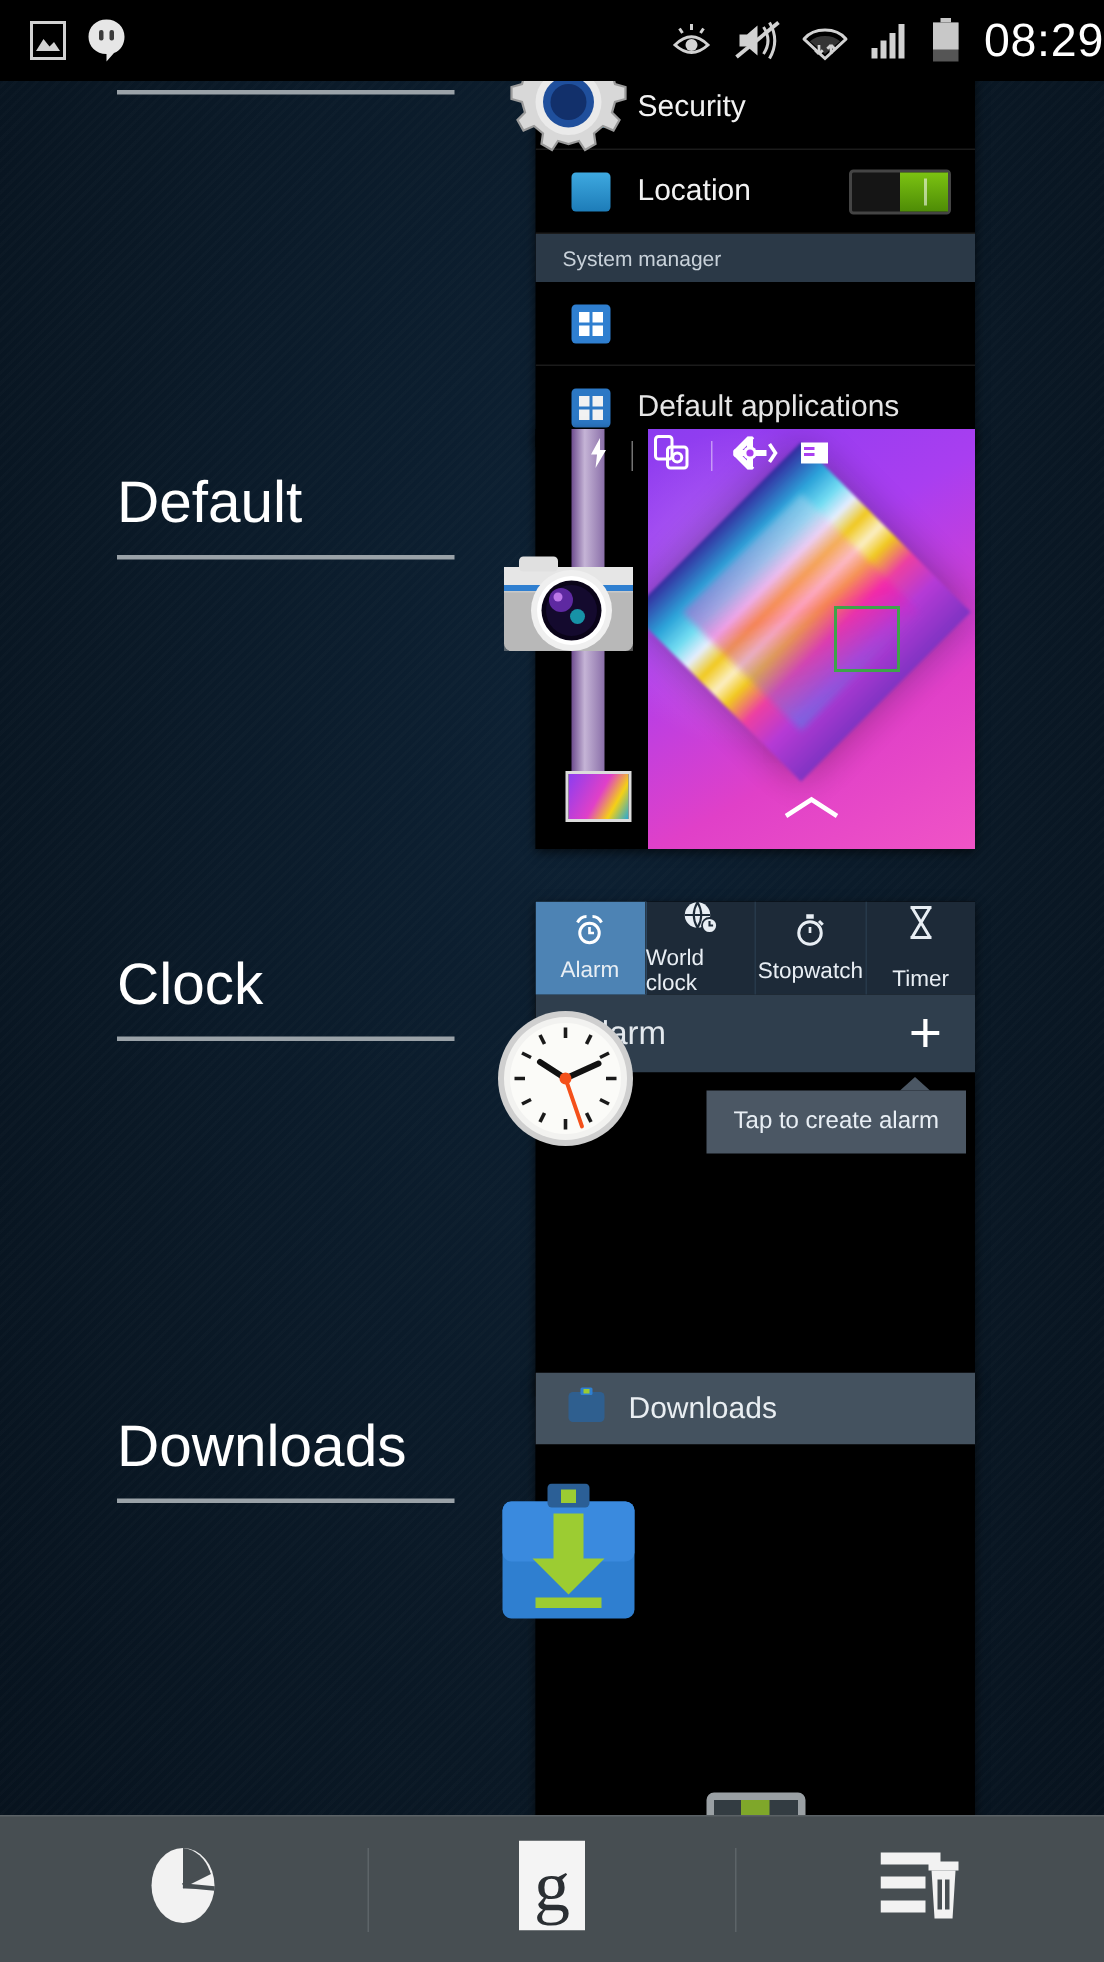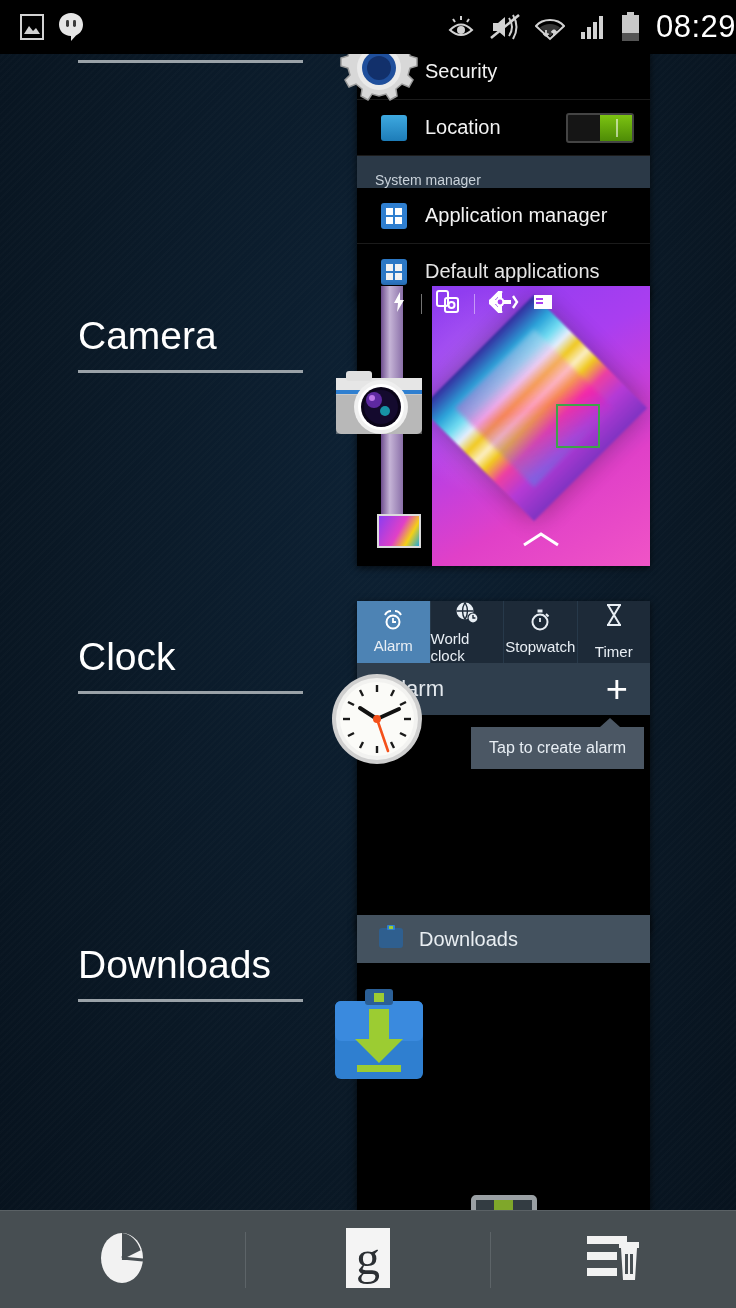--- a/index.html
+++ b/index.html
@@ -73,21 +73,21 @@
   #card-settings { top:-10px; height:254px; }
   .set-row {
     height:56px; display:flex; align-items:center;
     padding-left:24px; gap:18px;
     border-bottom:1px solid #1b1b1b;
     position:relative;
   }
   .set-row-label { color:#f2f2f2; font-size:20px; }
   .set-section {
     height:32px; background:#2b3947;
-    display:flex; align-items:flex-end; padding-left:18px;
+    display:flex; align-items:center; padding-left:18px;
   }
   .set-section-label { color:#c9d2da; font-size:14px; }
   .set-ico { width:26px; height:26px; border-radius:3px; flex:none; display:block; }
   .toggle-on {
     position:absolute; right:16px; top:50%; transform:translateY(-50%);
     width:68px; height:30px; border-radius:3px;
     background:#151515; border:2px solid #444; display:flex;
   }
   .toggle-on i {
     display:block; width:50%; height:100%;
@@ -320,21 +320,20 @@
 
         <div class="set-row">
           <span class="set-ico" style="background:#2f7fd0;">
             <svg width="26" height="26" viewBox="0 0 26 26">
                 <rect x="5" y="5" width="7" height="7" fill="#fff"></rect>
                 <rect x="14" y="5" width="7" height="7" fill="#fff"></rect>
                 <rect x="5" y="14" width="7" height="7" fill="#fff"></rect>
                 <rect x="14" y="14" width="7" height="7" fill="#fff"></rect>
               </svg>
           </span>
-          <span class="set-row-label">Application manager</span>
         </div>
 
         <div class="set-row" style="opacity:0.95;align-items:center;">
           <span class="set-ico" style="background:#2f7fd0;">
             <svg width="26" height="26" viewBox="0 0 26 26">
                 <rect x="5" y="5" width="7" height="7" fill="#fff"></rect>
                 <rect x="14" y="5" width="7" height="7" fill="#fff"></rect>
                 <rect x="5" y="14" width="7" height="7" fill="#fff"></rect>
                 <rect x="14" y="14" width="7" height="7" fill="#fff"></rect>
               </svg>
@@ -350,21 +349,21 @@
             <circle cx="46" cy="46" r="22" fill="#eaeaea"></circle>
             <circle cx="46" cy="46" r="17" fill="#1f4f9c"></circle>
             <circle cx="46" cy="46" r="12" fill="#12306b"></circle>
           </g>
         </svg>
       </span>
     </div>
 
     <div class="rec-row">
       <div class="rec-title-wrap" style="top:260px;">
-        <div class="rec-title">Camera</div>
+        <div class="rec-title">Default</div>
         <div class="rec-underline"></div>
       </div>
 
       <div class="rec-card" id="card-camera">
 
         <div class="cam-strip">
           <div class="cam-slider"></div>
           <div class="cam-slider-label">Auto</div>
           <div class="cam-thumb"></div>
         </div>

